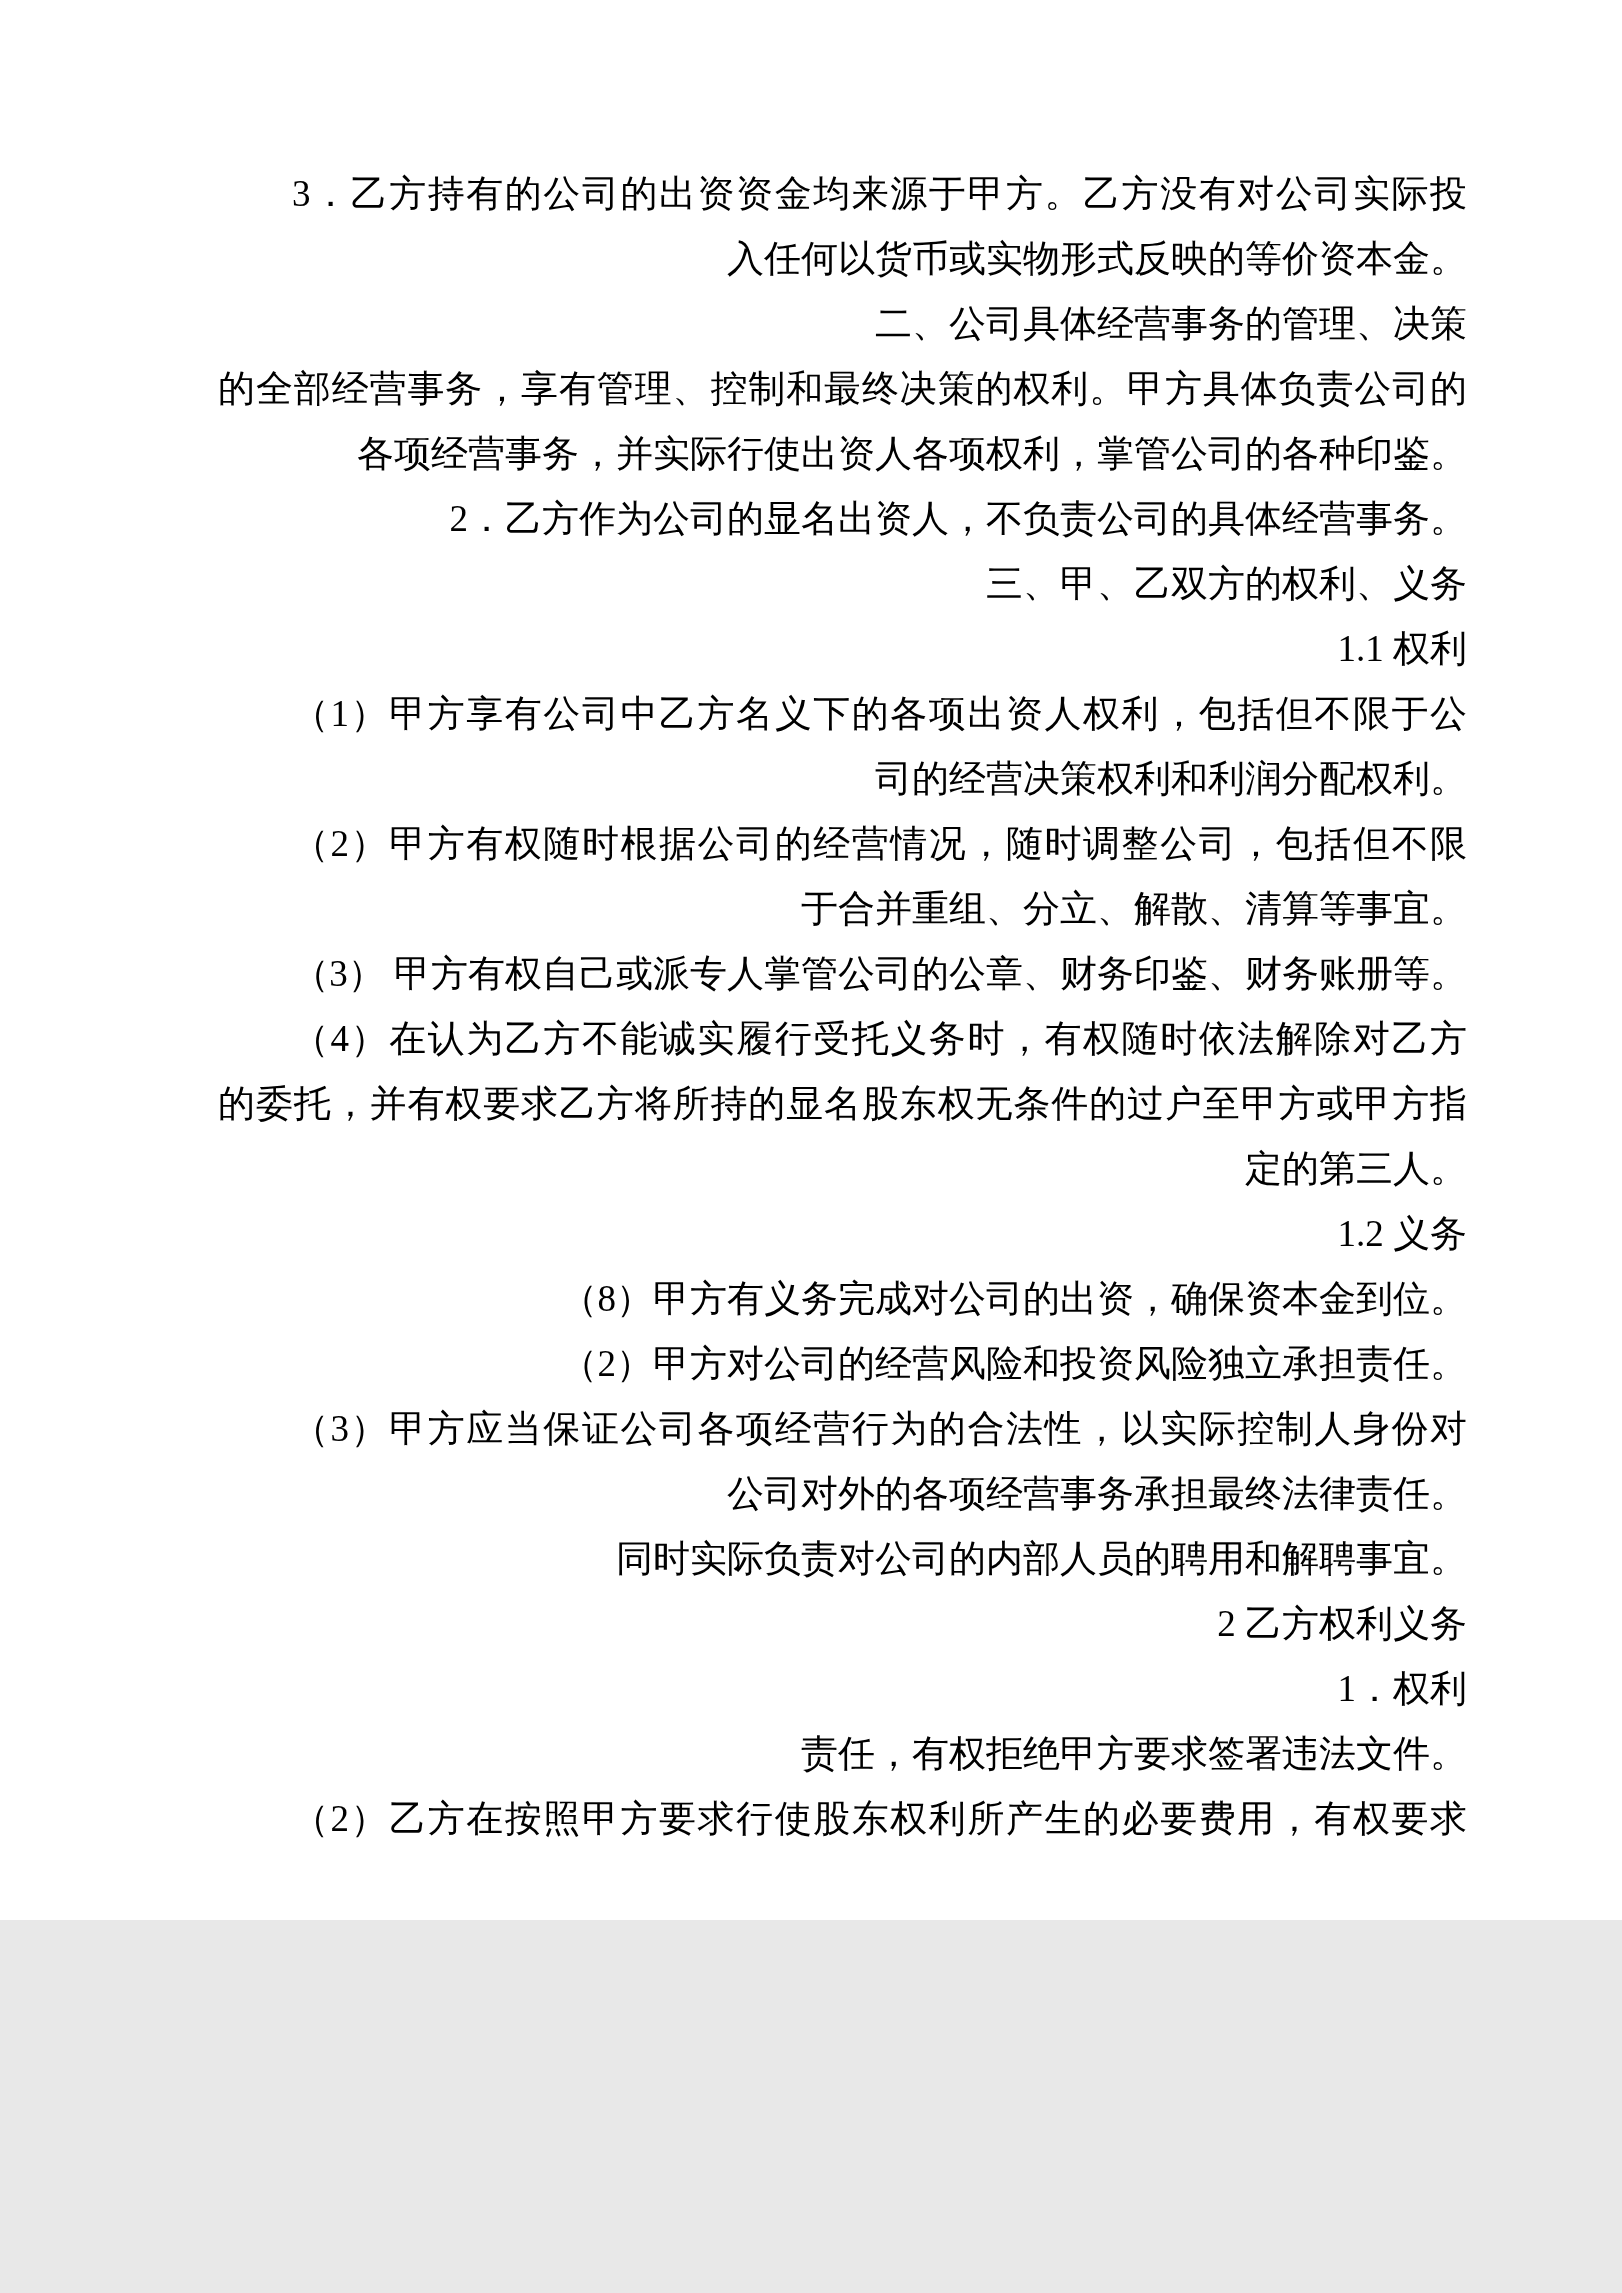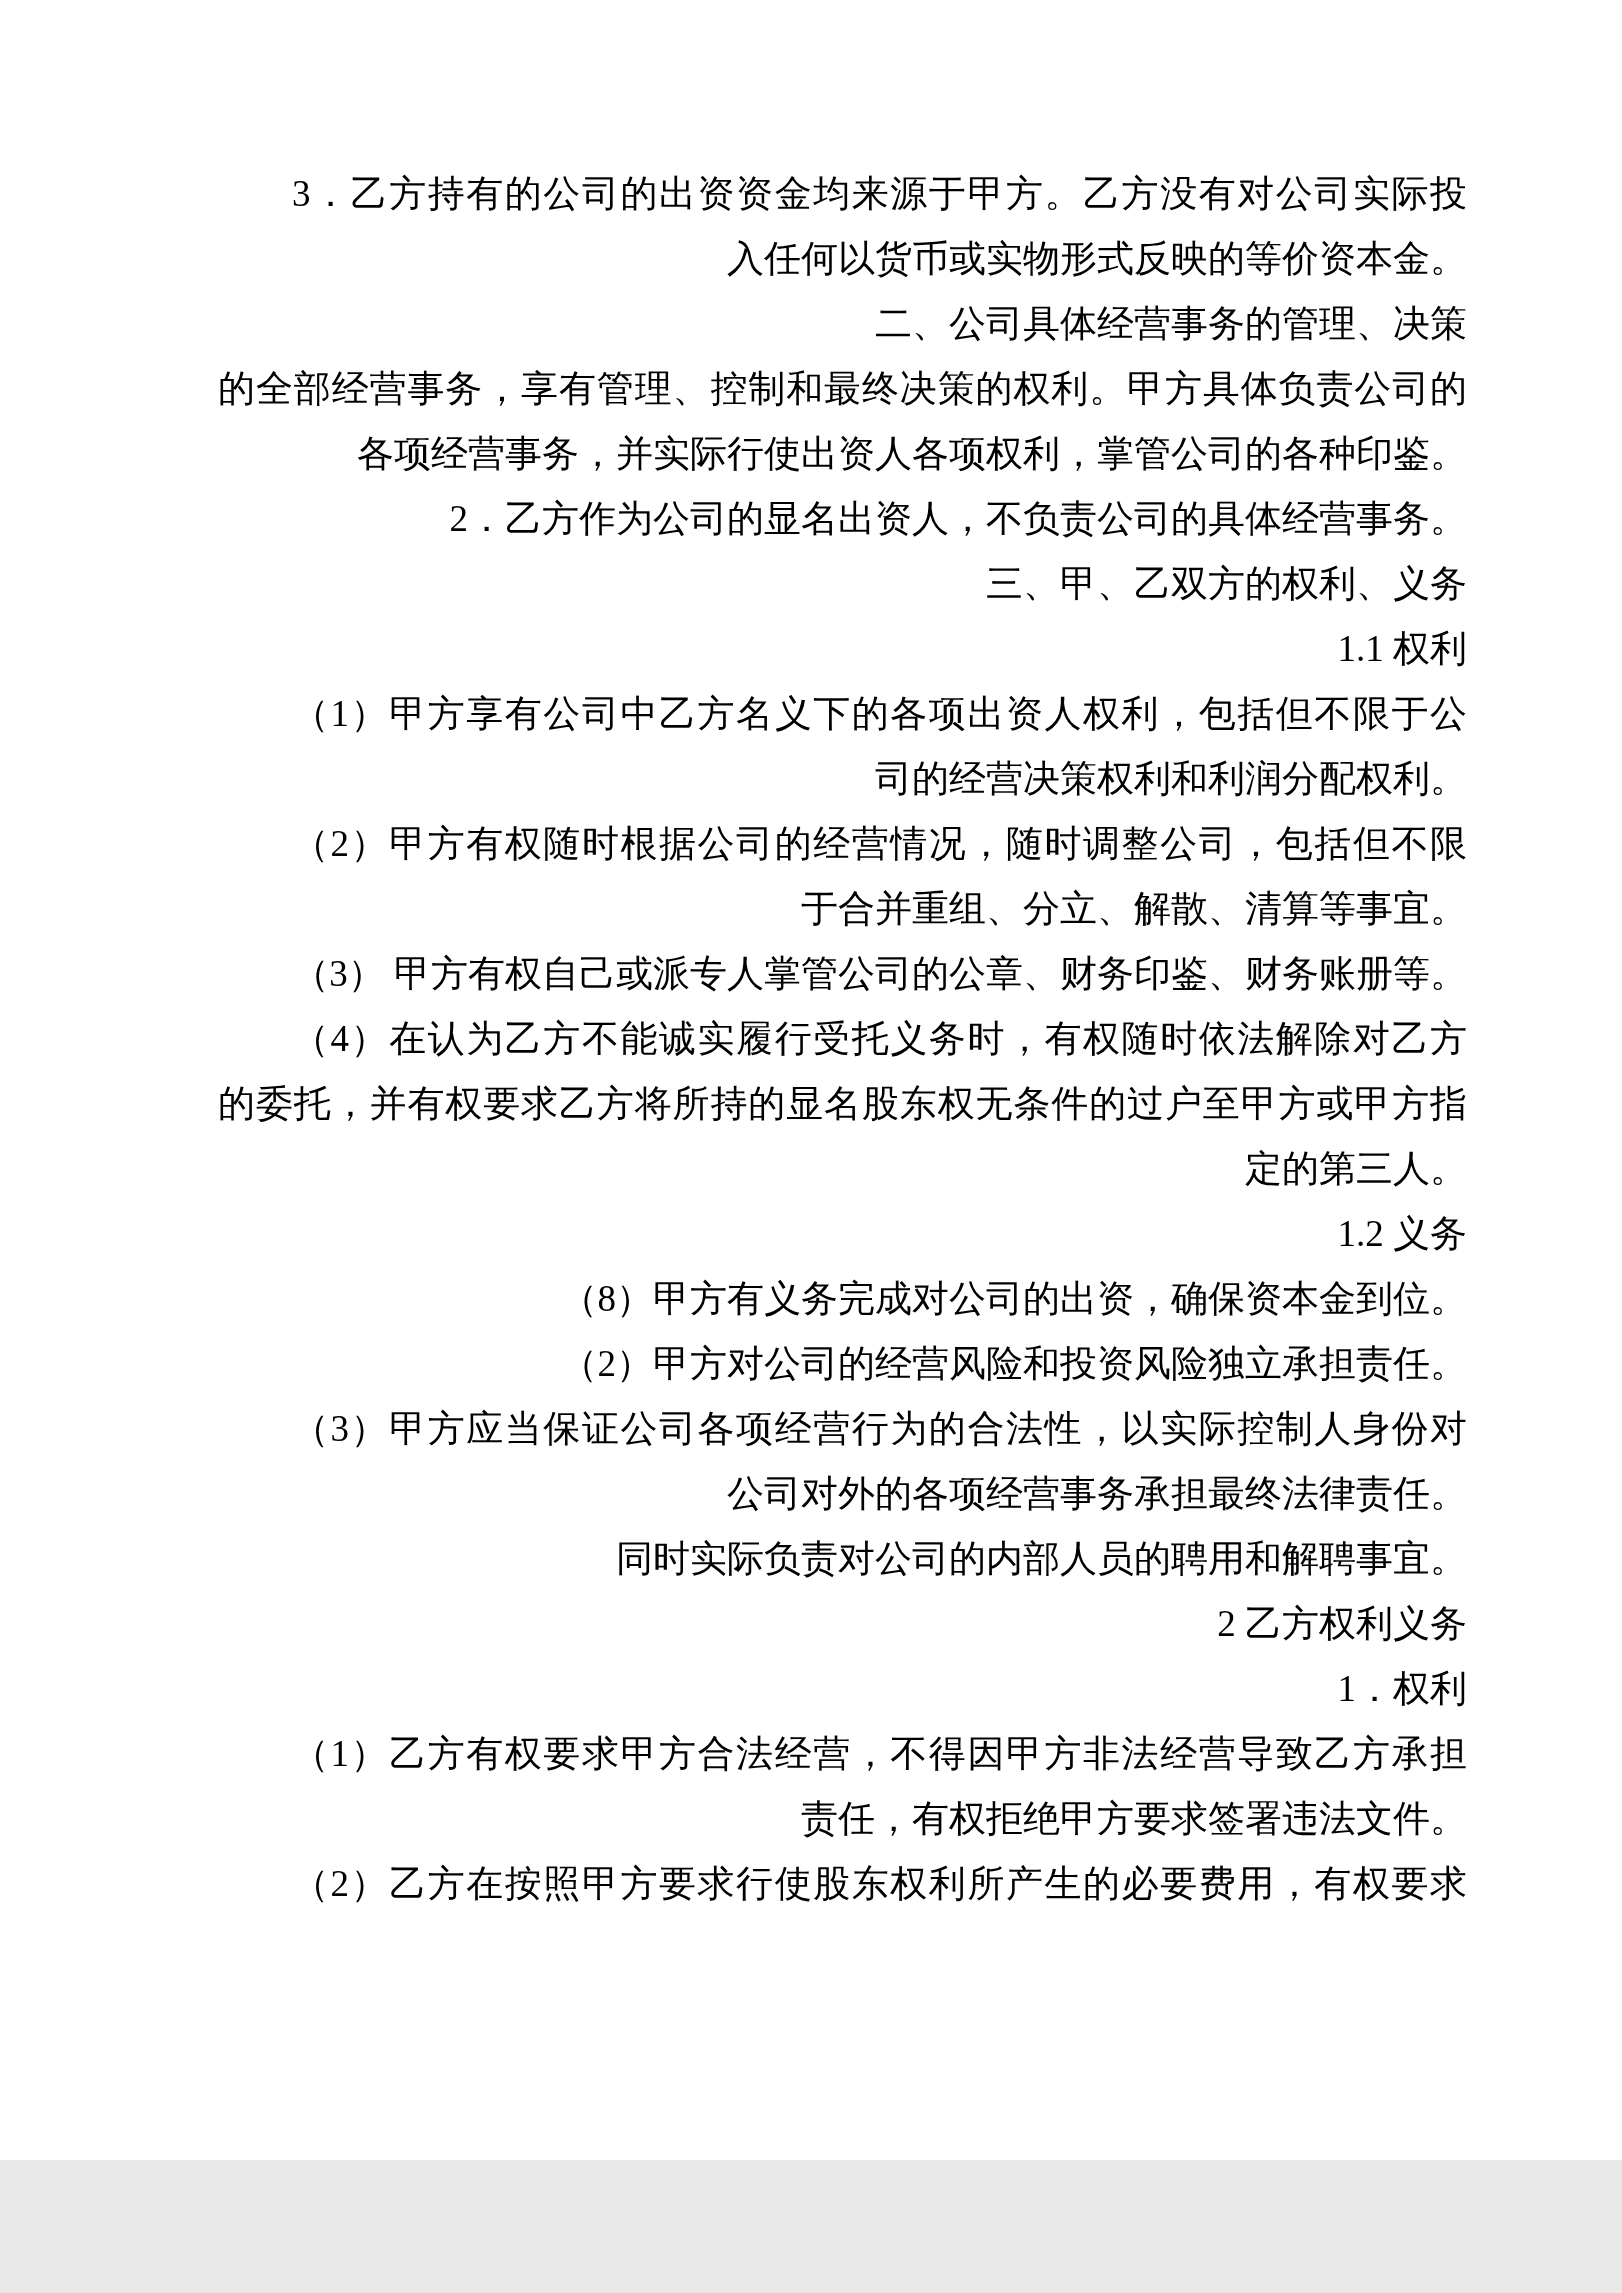--- a/index.html
+++ b/index.html
@@ -1,19 +1,19 @@
 <!DOCTYPE html>
 <html lang="zh" style="font-size:14.5px"><head>
 <meta charset="utf-8">
 <style>
   html, body { margin: 0; padding: 0; background: #e8e8e8; }
   .page {
     position: relative;
     width: 1623px;
-    height: 2160px;
+    height: 1920px;
     background: #ffffff;
     overflow: hidden;
     font-family: "Liberation Serif", "DejaVu Serif", serif;
     color: #000000;
   }
   .doc {
     position: absolute;
     left: 218px;
     top: 161px;
     width: 1249px;
@@ -56,18 +56,17 @@
       <div class="line fill">的委托，并有权要求乙方将所持的显名股东权无条件的过户至甲方或甲方指</div>
       <div class="line">定的第三人。</div>
       <div class="line indent">1.2 义务</div>
       <div class="line indent">（8）甲方有义务完成对公司的出资，确保资本金到位。</div>
       <div class="line indent">（2）甲方对公司的经营风险和投资风险独立承担责任。</div>
       <div class="line indent fill">（3）甲方应当保证公司各项经营行为的合法性，以实际控制人身份对</div>
       <div class="line">公司对外的各项经营事务承担最终法律责任。</div>
       <div class="line">同时实际负责对公司的内部人员的聘用和解聘事宜。</div>
       <div class="line indent">2 乙方权利义务</div>
       <div class="line indent">1．权利</div>
-      <div class="line indent fill">（1）乙方有权要求甲方合法经营，不得因甲方非法经营导致乙方承担</div>
       <div class="line">责任，有权拒绝甲方要求签署违法文件。</div>
       <div class="line indent fill">（2）乙方在按照甲方要求行使股东权利所产生的必要费用，有权要求</div>
     </div>
 </div>
 
 
 </body></html>

